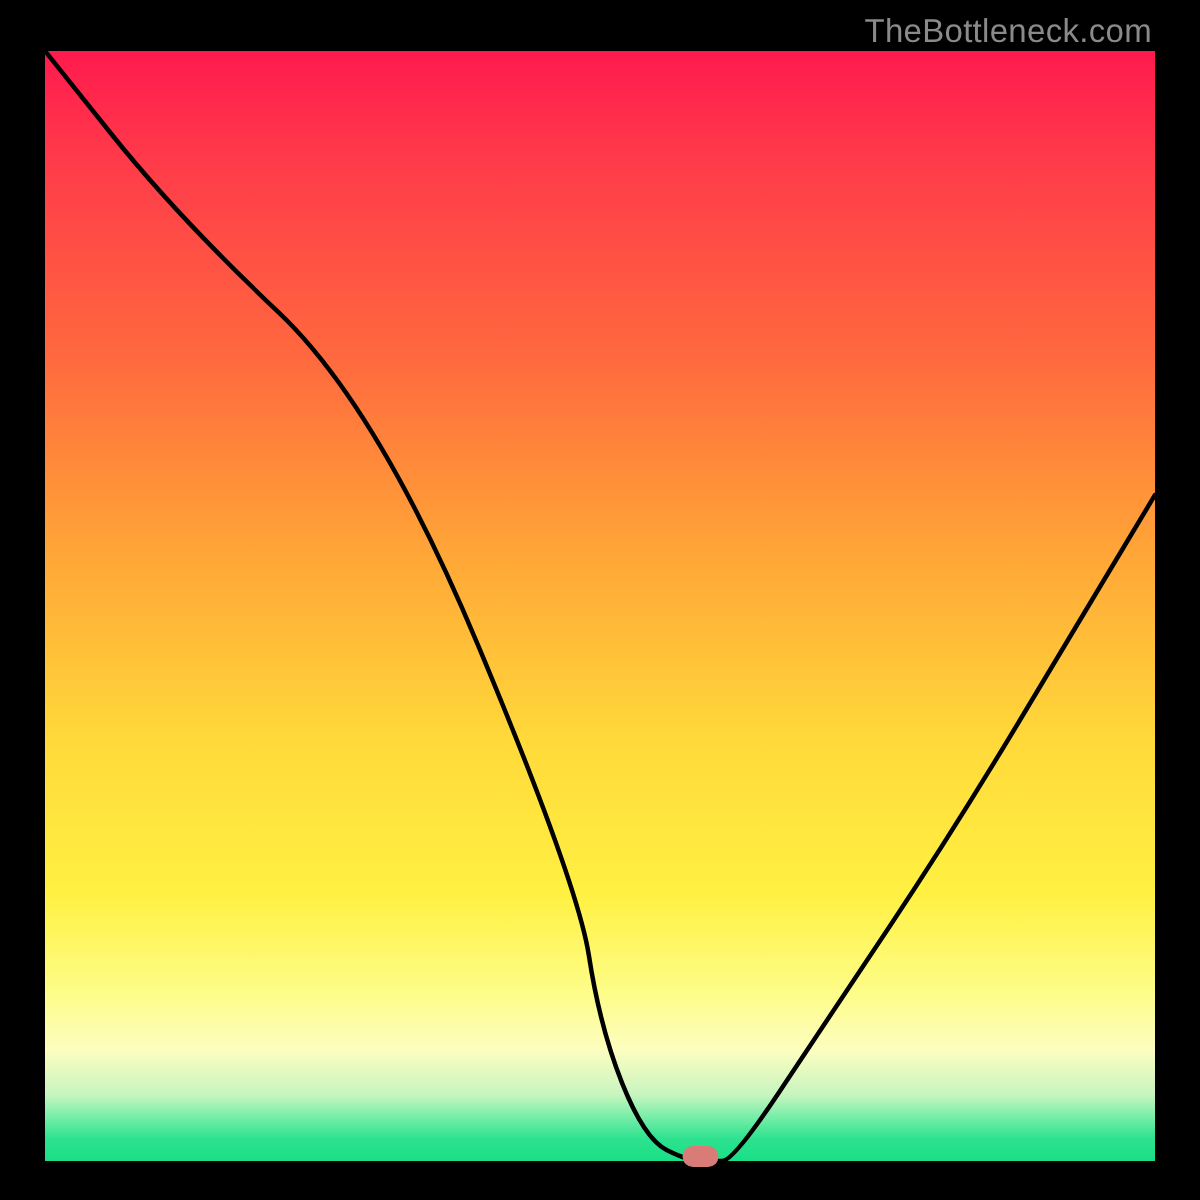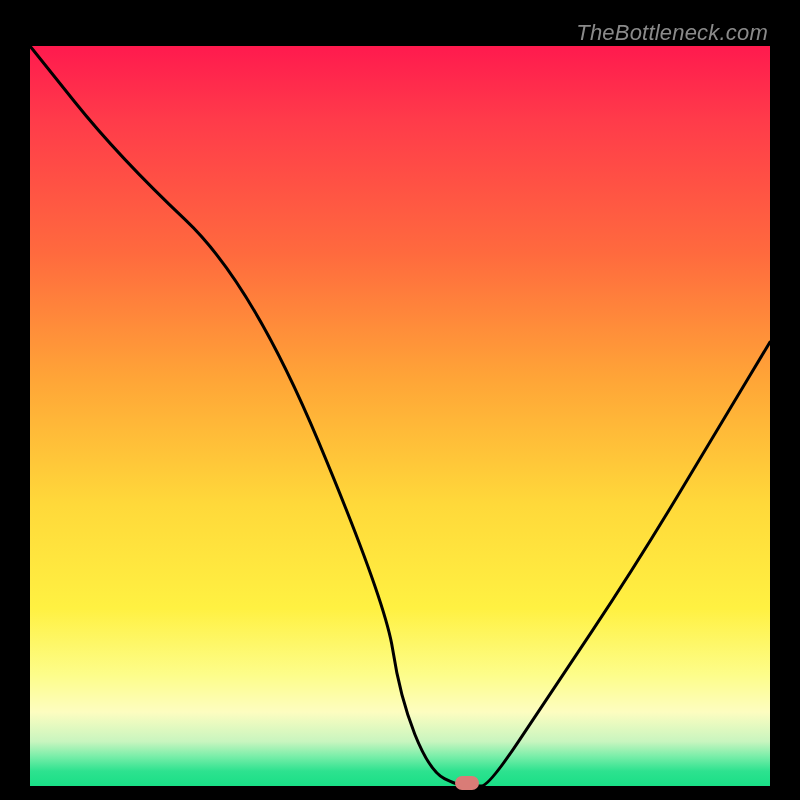--- a/index.html
+++ b/index.html
@@ -5,26 +5,25 @@
   html, body {
     margin: 0;
     padding: 0;
     width: 800px;
     height: 800px;
     background: #000;
     overflow: hidden;
   }
   .frame {
     position: absolute;
-    top: 16px;
+    top: 4px;
     left: 0;
     width: 800px;
     height: 664px;
     background: #000;
-    font-style: italic;
   }
   .gradient-area {
     position: absolute;
     left: 30px;
     top: 30px;
     width: 740px;
     height: 740px;
     
     background: linear-gradient(
       to bottom,

